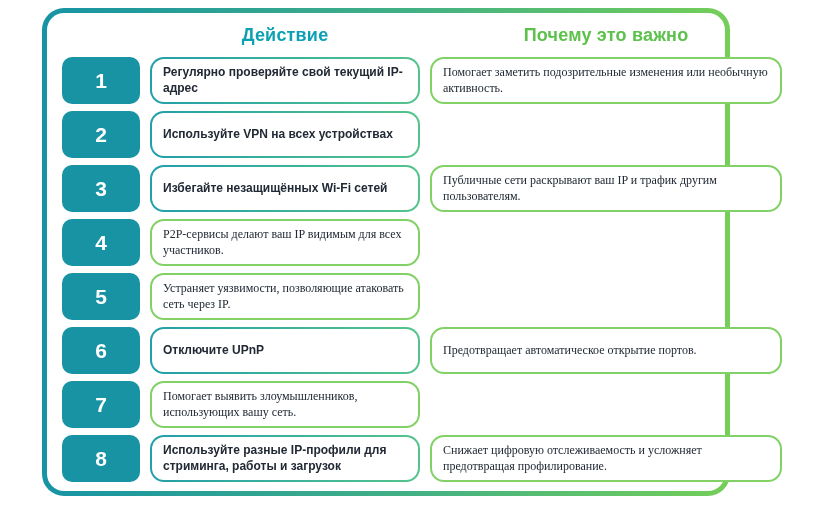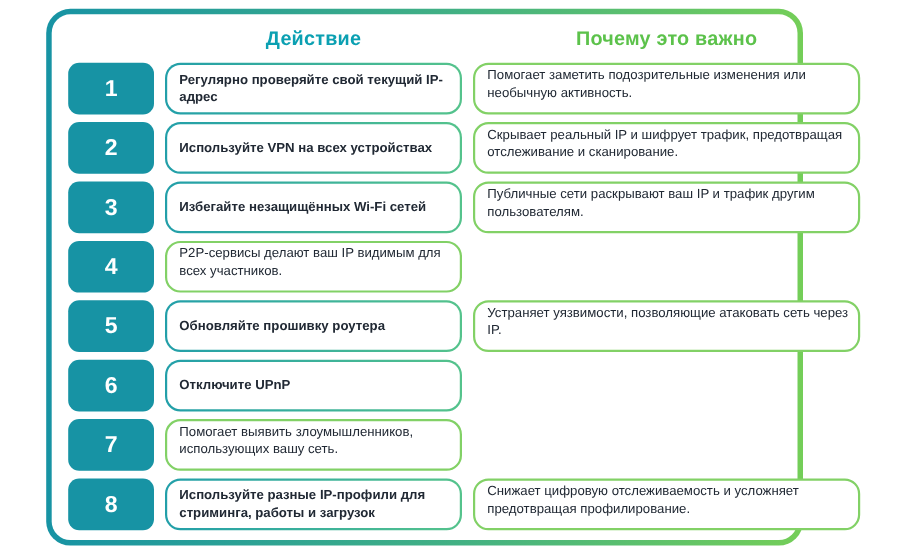--- a/index.html
+++ b/index.html
@@ -87,21 +87,23 @@
     display: flex;
     align-items: center;
     padding: 2px 8px 2px 11px;
   }
   .why-cell {
     background: #ffffff;
     border: 2px solid var(--why-border, #82d166);
     border-radius: 14px;
     box-sizing: border-box;
     display: flex;
+    align-items: center;
     padding: 2px 6px 2px 11px;
+    font-family: Liberation Serif, serif;
   }
   .action-text {
     font-size: 12px;
     font-weight: 700;
     line-height: 1.3;
     color: var(--text, #212934);
   }
   .why-text {
     font-size: 12px;
     font-weight: 400;
@@ -133,23 +135,20 @@
         </div>
       </div>
 
       <div class="grid-row row">
         <div class="num-chip">2</div>
         <div class="action-cell">
           <div class="action-inner">
               <span class="action-text">Используйте VPN на всех устройствах</span>
             </div>
         </div>
-        <div class="why-cell">
-          <span class="why-text">Скрывает реальный IP и шифрует трафик, предотвращая отслеживание и сканирование.</span>
-        </div>
       </div>
 
       <div class="grid-row row">
         <div class="num-chip">3</div>
         <div class="action-cell">
           <div class="action-inner">
               <span class="action-text">Избегайте незащищённых Wi-Fi сетей</span>
             </div>
         </div>
         <div class="why-cell">
@@ -159,36 +158,34 @@
 
       <div class="grid-row row">
         <div class="num-chip">4</div>
         <div class="why-cell">
           <span class="why-text">P2P-сервисы делают ваш IP видимым для всех участников.</span>
         </div>
       </div>
 
       <div class="grid-row row">
         <div class="num-chip">5</div>
-        <div class="action-cell">
-          <div class="action-inner">
-              <span class="action-text">Обновляйте прошивку роутера</span>
-            </div>
-        </div>
         <div class="why-cell">
           <span class="why-text">Устраняет уязвимости, позволяющие атаковать сеть через IP.</span>
         </div>
       </div>
 
       <div class="grid-row row">
         <div class="num-chip">6</div>
         <div class="action-cell">
           <div class="action-inner">
               <span class="action-text">Отключите UPnP</span>
             </div>
+        </div>
+        <div class="why-cell">
+          <span class="why-text">Предотвращает автоматическое открытие портов.</span>
         </div>
       </div>
 
       <div class="grid-row row">
         <div class="num-chip">7</div>
         <div class="why-cell">
           <span class="why-text">Помогает выявить злоумышленников, использующих вашу сеть.</span>
         </div>
       </div>
 

